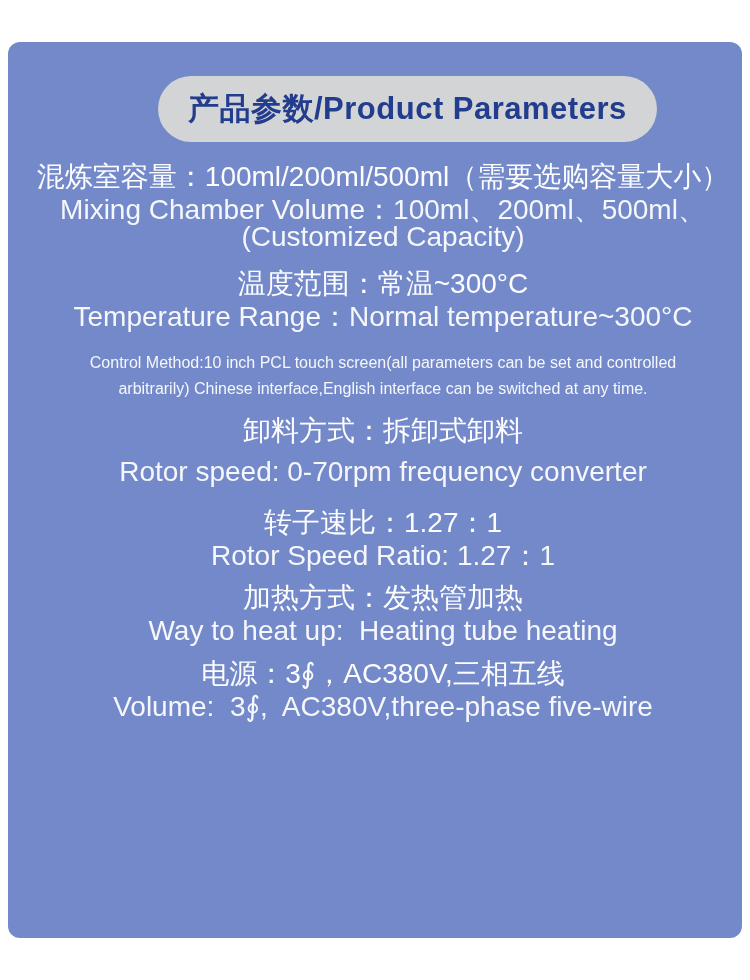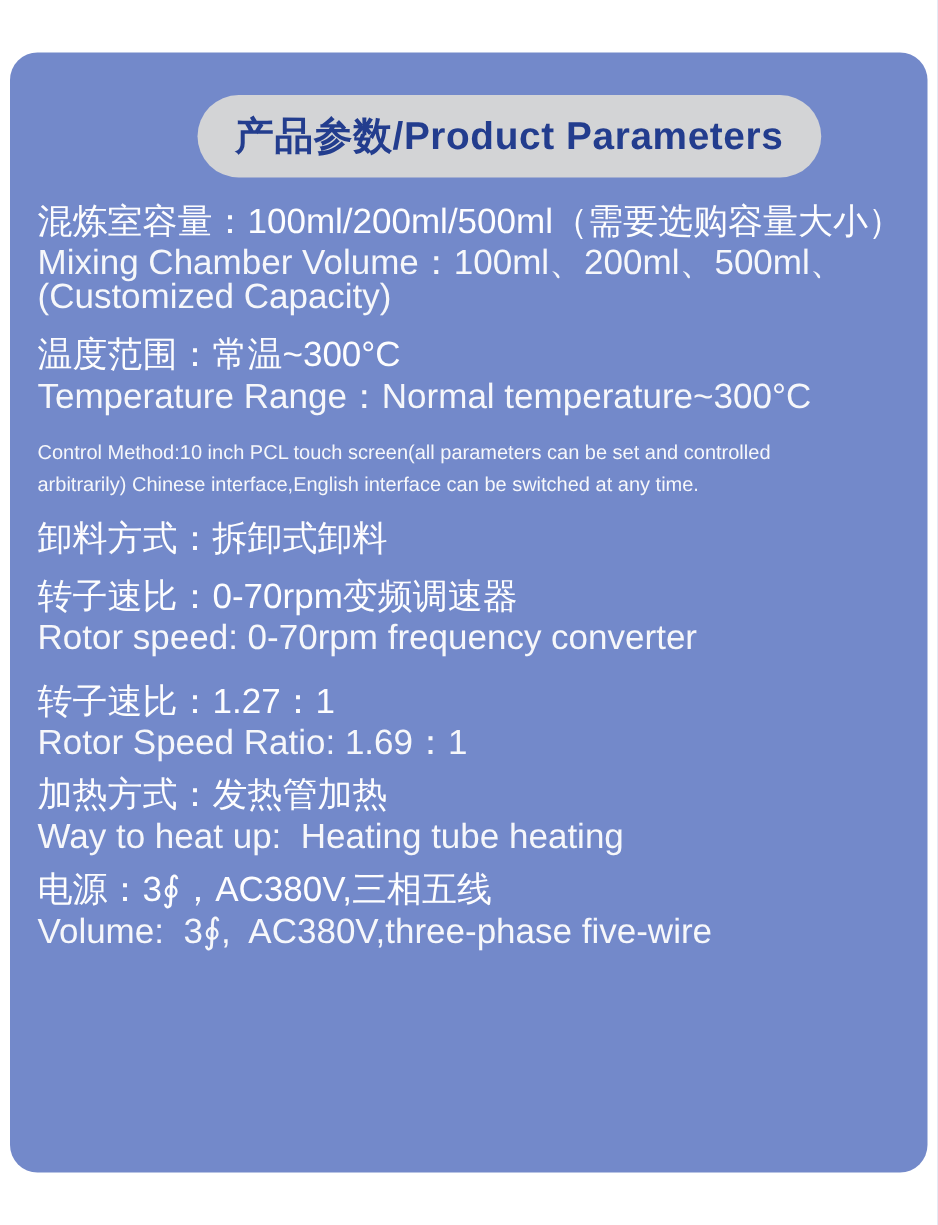--- a/index.html
+++ b/index.html
@@ -16,40 +16,40 @@
     height: 980px;
     background: #ffffff;
   }
   .card {
     position: absolute;
     left: 8px;
     top: 42px;
     width: 734px;
     height: 896px;
     background: #7389ca;
-    border-radius: 22px;
+    border-radius: 12px;
     padding: 34px 24px 0 22px;
   }
   .title-pill {
     display: inline-block;
     margin-left: 128px;
     height: 66px;
     line-height: 66px;
     padding: 0 30px;
     background: #d3d4d6;
     border-radius: 34px;
     color: #233d8e;
     font-size: 31px;
     font-weight: 700;
     letter-spacing: 0.5px;
     margin-bottom: 16px;
     white-space: nowrap;
   }
   .rows { width: 706px; }
-  .row { color: #ffffff; }
+  .row { color: #ffffff; text-align: center; }
   .zh {
     font-size: 28px;
     line-height: 38px;
     color: #fdfdfe;
     white-space: pre-wrap;
   }
   .zh .zh-label { font-size: 28px; }
   .zh .zh-rest  { font-size: 24px; }
   .en {
     font-size: 28px;
@@ -91,27 +91,26 @@
       <div class="row row-control">
         <div class="en">Control Method:10 inch PCL touch screen(all parameters can be set and controlled
 arbitrarily) Chinese interface,English interface can be switched at any time.</div>
       </div>
 
       <div class="row">
         <div class="zh">卸料方式：拆卸式卸料</div>
       </div>
 
       <div class="row">
-        <div class="zh">转子速比：0-70rpm变频调速器</div>
         <div class="en">Rotor speed: 0-70rpm frequency converter</div>
       </div>
 
       <div class="row">
         <div class="zh">转子速比：1.27：1</div>
-        <div class="en">Rotor Speed Ratio: 1.69：1</div>
+        <div class="en">Rotor Speed Ratio: 1.27：1</div>
       </div>
 
       <div class="row">
         <div class="zh">加热方式：发热管加热</div>
         <div class="en">Way to heat up:  Heating tube heating</div>
       </div>
 
 
       <div class="row">
         <div class="zh">电源：3∮，AC380V,三相五线</div>

